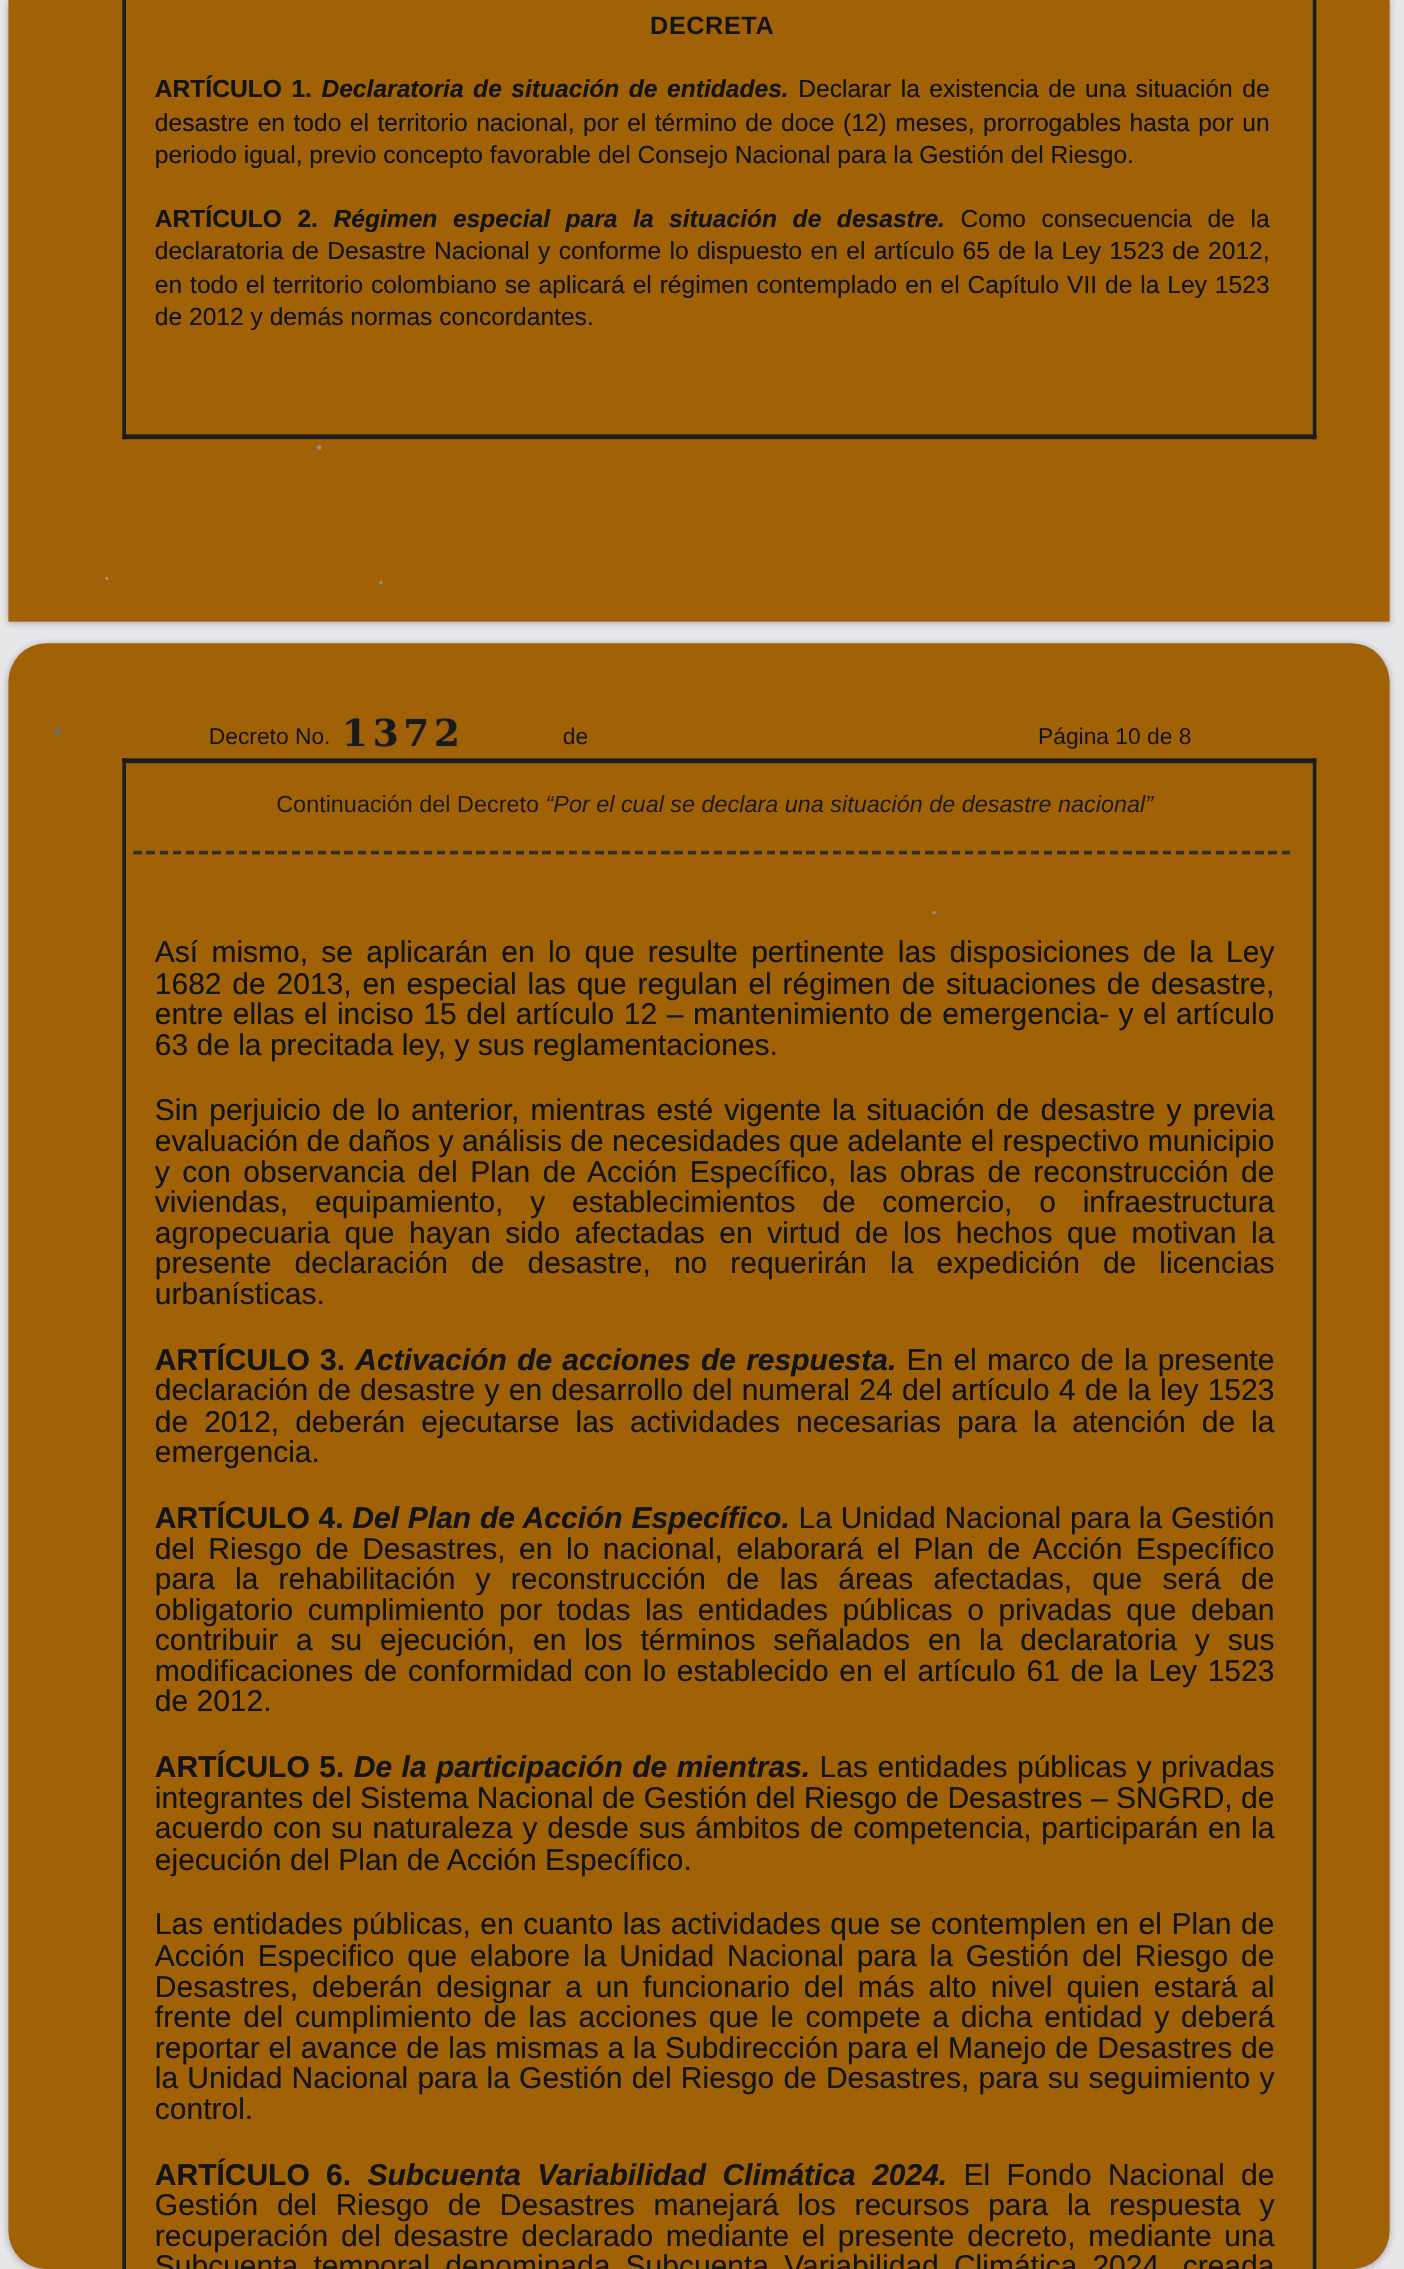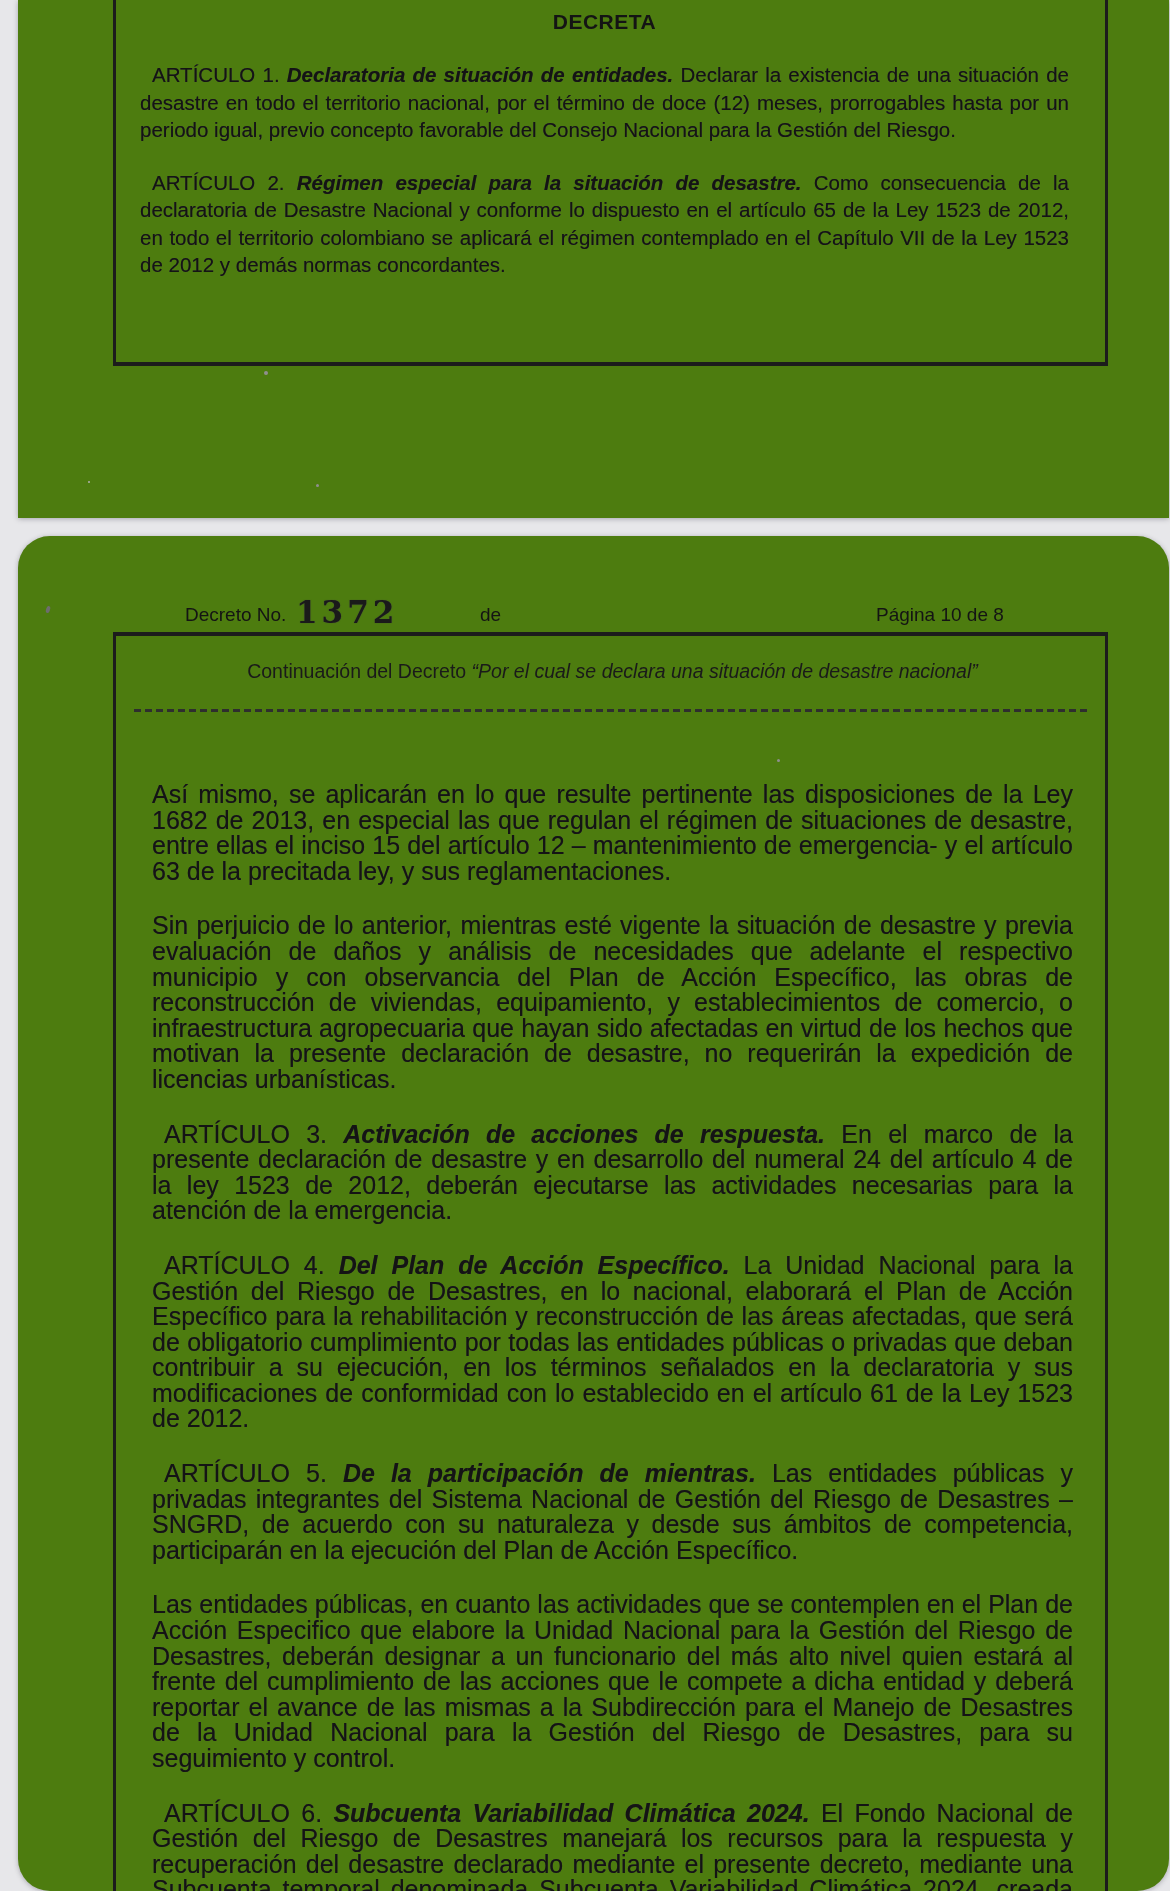--- a/index.html
+++ b/index.html
@@ -3,21 +3,21 @@
 <meta charset="utf-8">
 <style>
   html,body{margin:0;padding:0;}
   body{
     width:1170px;height:1891px;position:relative;overflow:hidden;
     background:#e7e7ea;
     font-family:"Liberation Sans","DejaVu Sans",sans-serif;
     color:#141414;
   }
   .page{
-    position:absolute;left:18px;width:1151px;background:#4d7c0f;
+    position:absolute;left:7px;width:1151px;background:#a16207;
     box-shadow:0 1px 5px rgba(50,50,60,.35);
   }
   #page1{top:0;height:518px;}
   #page2{top:536px;height:1355px;border-radius:32px;}
 
   
   .p1-box{
     position:absolute;left:95px;top:0;width:995px;height:366px;
     box-sizing:border-box;
     border-left:3px solid #1c1c1c;border-right:3px solid #1c1c1c;
@@ -27,41 +27,41 @@
   .decreta{
     text-align:center;font-weight:bold;font-size:21px;letter-spacing:.5px;
   }
   .p1-content p{
     font-size:20.5px;line-height:27.5px;margin:0;text-align:justify;
     text-shadow:0 0 .5px #3a3a3a;
   }
   .p1-content p.a1{margin-top:27px;}
   .p1-content p.a2{margin-top:25px;}
 
-  .lbl{font-weight:normal;font-style:normal;margin-left:12px;}
+  .lbl{font-weight:bold;font-style:normal;}
   .ttl{font-weight:bold;font-style:italic;}
 
   
   .p2-header{position:absolute;left:0;top:58px;width:100%;height:48px;font-size:19px;}
   .h-label{position:absolute;left:167px;top:10px;}
   .h-number{
     position:absolute;left:278px;top:0;
     font-family:"DejaVu Serif","Liberation Serif",serif;
     font-weight:bold;font-size:31px;letter-spacing:4px;color:#1a1a1a;
     text-shadow:0 0 1px #444;
   }
   .h-de{position:absolute;left:437px;top:10px;margin-left:25px;}
   .h-page{position:absolute;left:858px;top:10px;}
 
   
   .p2-box{
     position:absolute;left:95px;top:96px;width:995px;height:1259px;
     box-sizing:border-box;
     border-left:3px solid #1c1c1c;border-right:3px solid #1c1c1c;
-    border-top:4px solid #1c1c1c;border-bottom:none;padding-left:12px;
+    border-top:4px solid #1c1c1c;border-bottom:none;
   }
   .p2-content{padding:24px 32px 0 24px;}
   .continuation{text-align:center;font-size:19.5px;color:#1a1a1a;}
   .continuation em{font-style:italic;}
   .dash-line{
     height:3px;margin:26px -14px 0 -18px;
     background:repeating-linear-gradient(90deg,#2e2e2e 0 7px,transparent 7px 11px);
   }
   .p2-content p{
     font-size:25px;line-height:25.6px;margin:29px 0 0 0;text-align:justify;

